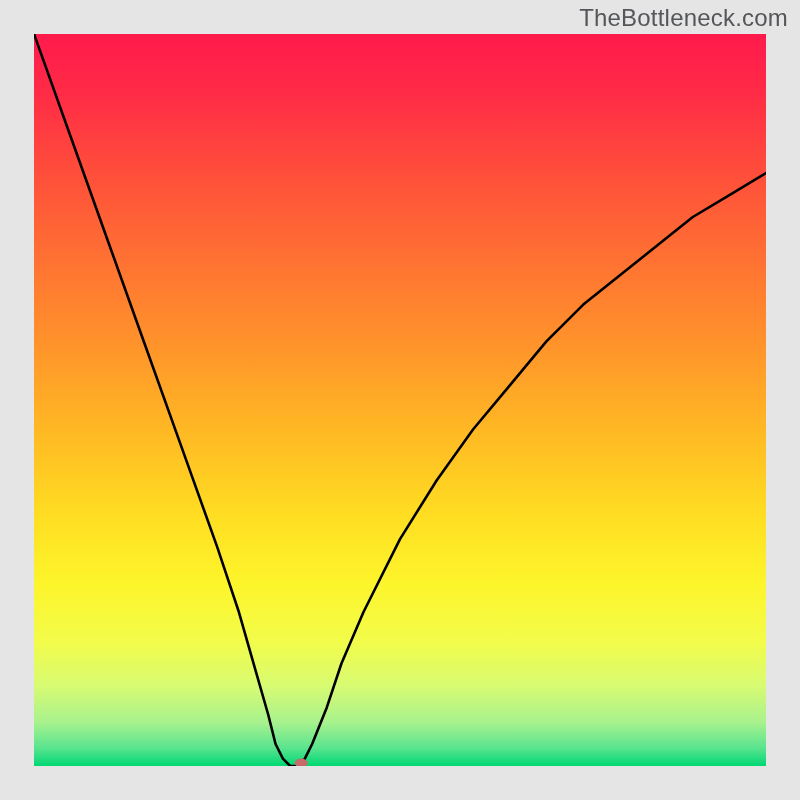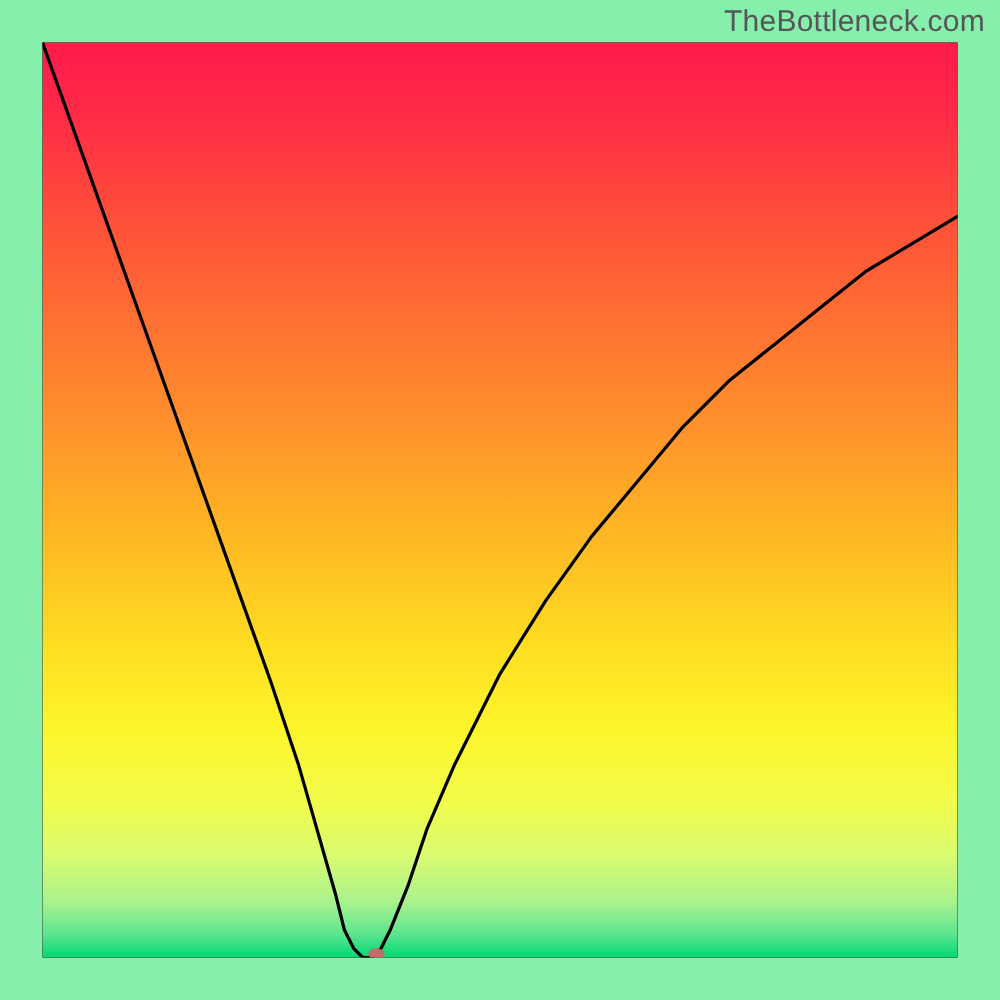--- a/index.html
+++ b/index.html
@@ -8,21 +8,21 @@
     width: 800px;
     height: 800px;
     overflow: hidden;
     background: #000;
     font-family: Arial, Helvetica, sans-serif;
   }
   .frame {
     position: relative;
     width: 800px;
     height: 800px;
-    background: #86efac;
+    background: #e5e5e5;
   }
   .plot-wrap {
     position: absolute;
     left: 34px;
     top: 34px;
     width: 732px;
     height: 732px;
     background: #000;
   }
   svg.plot {

